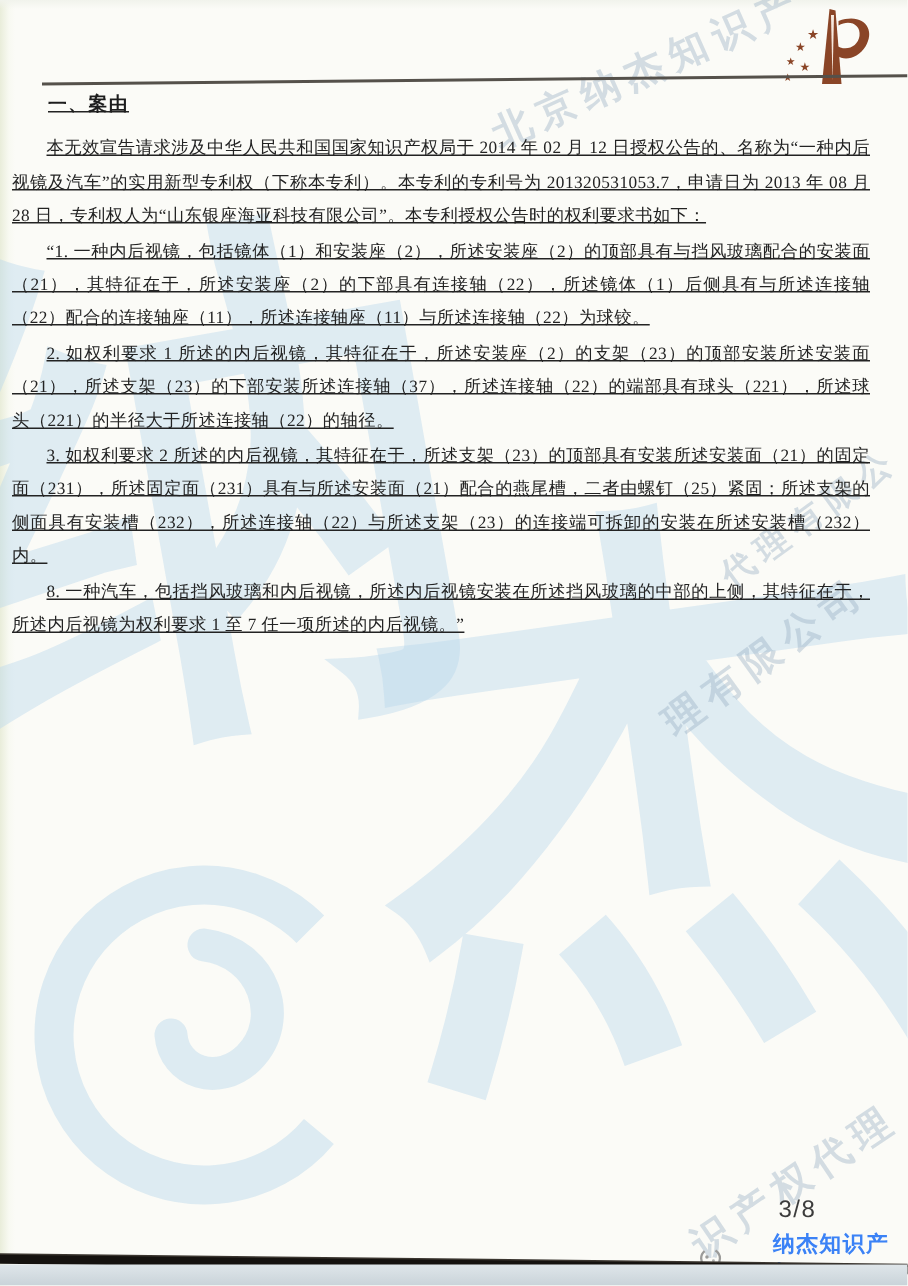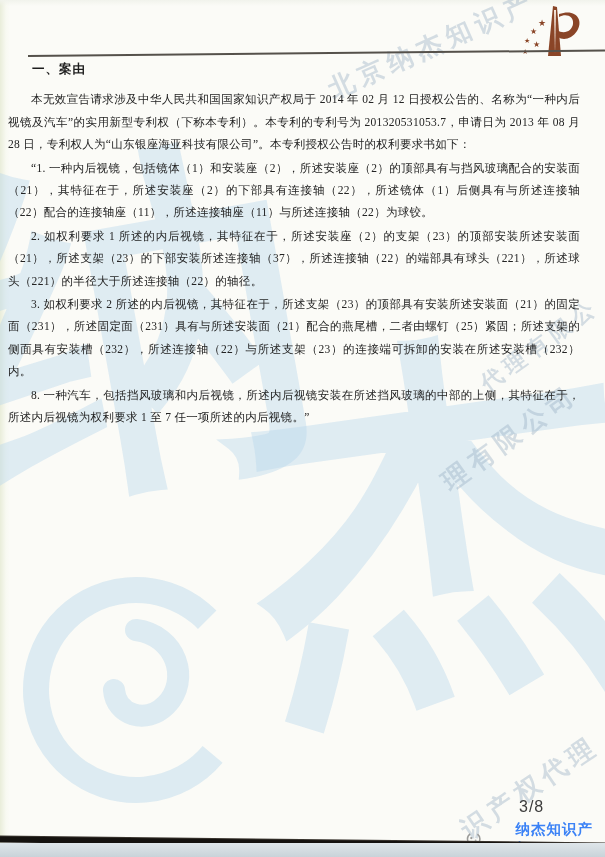--- a/index.html
+++ b/index.html
@@ -20,21 +20,21 @@
   
   .header-rule{position:absolute;left:28px;top:55px;width:577px;height:2px;background:#55514b;
     transform:rotate(-0.55deg);transform-origin:left center;}
   
   .wm{position:absolute;pointer-events:none;user-select:none;}
   .wm-big{font-family:"DejaVu Sans",sans-serif;font-weight:bold;color:rgba(183,214,236,.42);line-height:1;}
   .wm-diag{font-family:"DejaVu Sans",sans-serif;font-weight:bold;font-size:26px;
     color:rgba(147,172,192,.38);letter-spacing:6px;white-space:nowrap;}
   
   .content{position:absolute;left:8px;top:58px;width:572px;color:#232323;
-    font-size:11.5px;line-height:22.4px;letter-spacing:.3px;text-align:justify;}
+    font-size:11.5px;line-height:22.4px;letter-spacing:.3px;text-align:justify;text-decoration:underline;}
   .content p{margin:0;text-indent:2em;}
   .content p.claim{margin-top:1px;}
   h1.case-heading{font-size:12.5px;margin:0 0 8px 24px;font-weight:bold;color:#1d1d1d;letter-spacing:1px;}
   .final-para{margin-top:22px !important;}
   .redaction{display:inline-block;width:72px;height:13px;background:#c6c6c4;border-radius:1px;
     filter:blur(1.2px);vertical-align:-2px;margin:0 4px;}
   
   .cnipa{position:absolute;left:520px;top:4px;width:70px;height:56px;}
   
   .page-number{position:absolute;left:519px;top:798px;font-size:16px;color:#3c3c3c;

